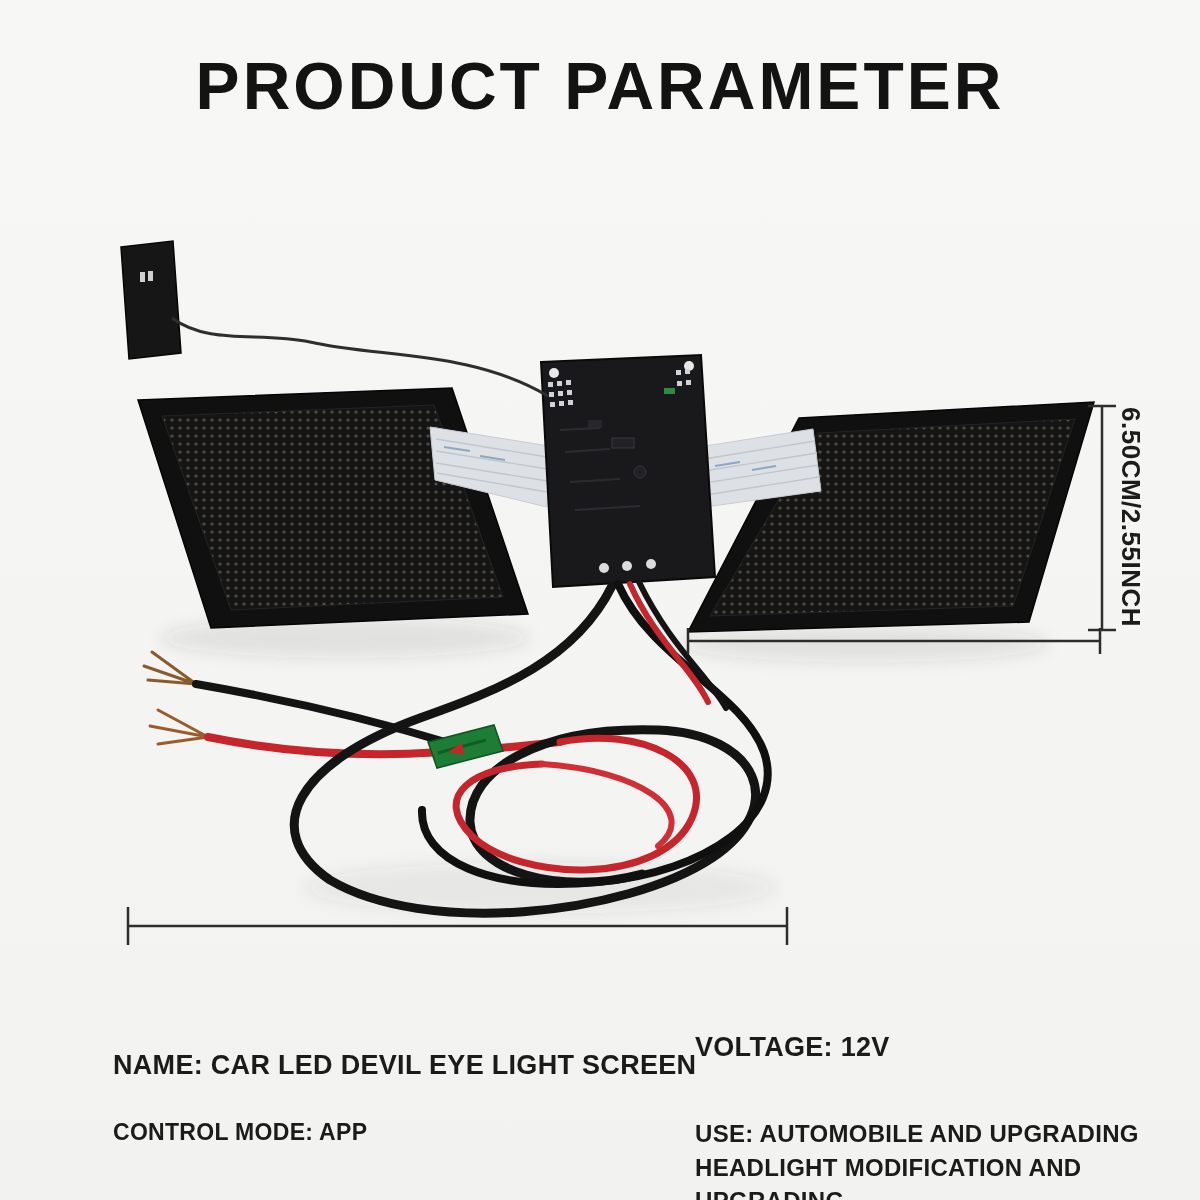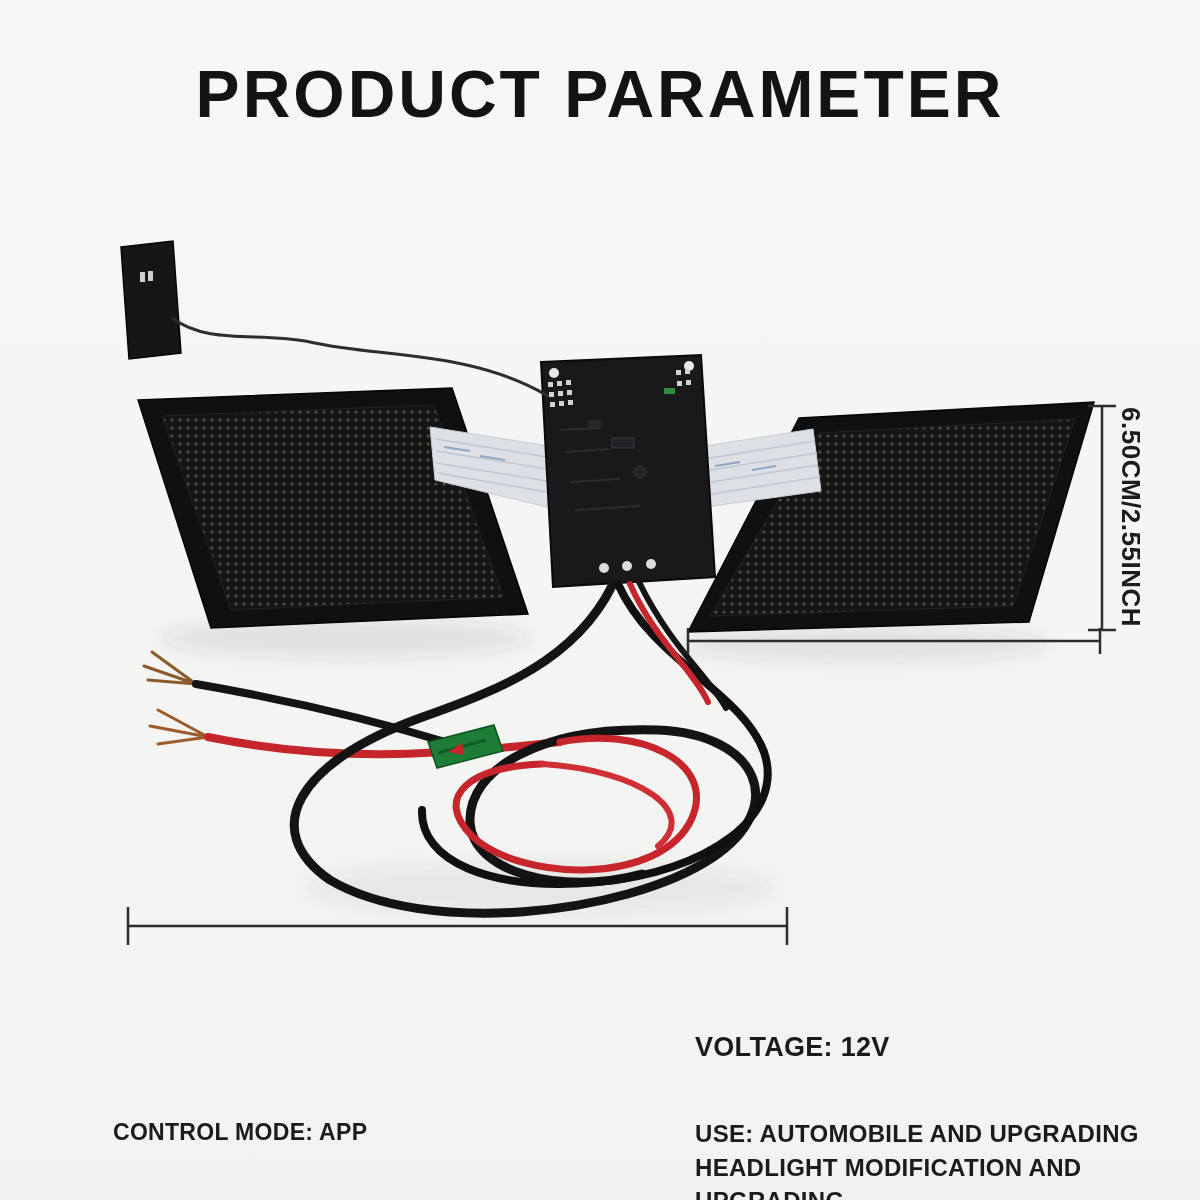--- a/index.html
+++ b/index.html
@@ -2,21 +2,21 @@
 <html><head>
 <meta charset="utf-8">
 <style>
   html,body { margin:0; padding:0; background:#e9e9e7; }
   .stage {
     position:relative; width:1200px; height:1200px; overflow:hidden;
     background:linear-gradient(#f7f7f5 0%, #f4f4f2 60%, #f2f2f0 100%);
     font-family:"Liberation Sans", sans-serif;
   }
   .title {
-    position:absolute; top:56px; left:0; width:100%; margin:0;
+    position:absolute; top:48px; left:0; width:100%; margin:0;
     text-align:center; font-size:66px; font-weight:800; letter-spacing:3px;
     color:#131313;
   }
   svg.photo { position:absolute; left:0; top:0; width:1200px; height:1200px; }
   .dim {
     position:absolute; font-weight:700; font-size:26px; color:#1c1c1c;
     white-space:nowrap; letter-spacing:0.5px;
   }
   .dim-h { left:1130px; top:517px; transform:translate(-50%,-50%) rotate(90deg); }
   .dim-w { left:894px; top:650px; transform:translateX(-50%); }
@@ -134,20 +134,21 @@
         <path d="M688,641 L1100,641 M688,628 L688,654 M1100,628 L1100,654"></path>
       </g>
       <g>
         <path d="M128,926 L787,926 M128,907 L128,945 M787,907 L787,945"></path>
       </g>
     </g>
   </svg>
 
   <div class="dim dim-h">6.50CM/2.55INCH</div>
 
+  <div class="spec spec-name">NAME: CAR LED DEVIL EYE LIGHT SCREEN</div>
   <div class="spec spec-voltage">VOLTAGE: 12V</div>
   <div class="spec spec-control">CONTROL MODE: APP</div>
   <div class="spec spec-use">
     <span class="use-line">USE: AUTOMOBILE AND UPGRADING</span>
     <span class="use-line">HEADLIGHT MODIFICATION AND UPGRADING</span>
   </div>
 
 </div>
 
 </body></html>

